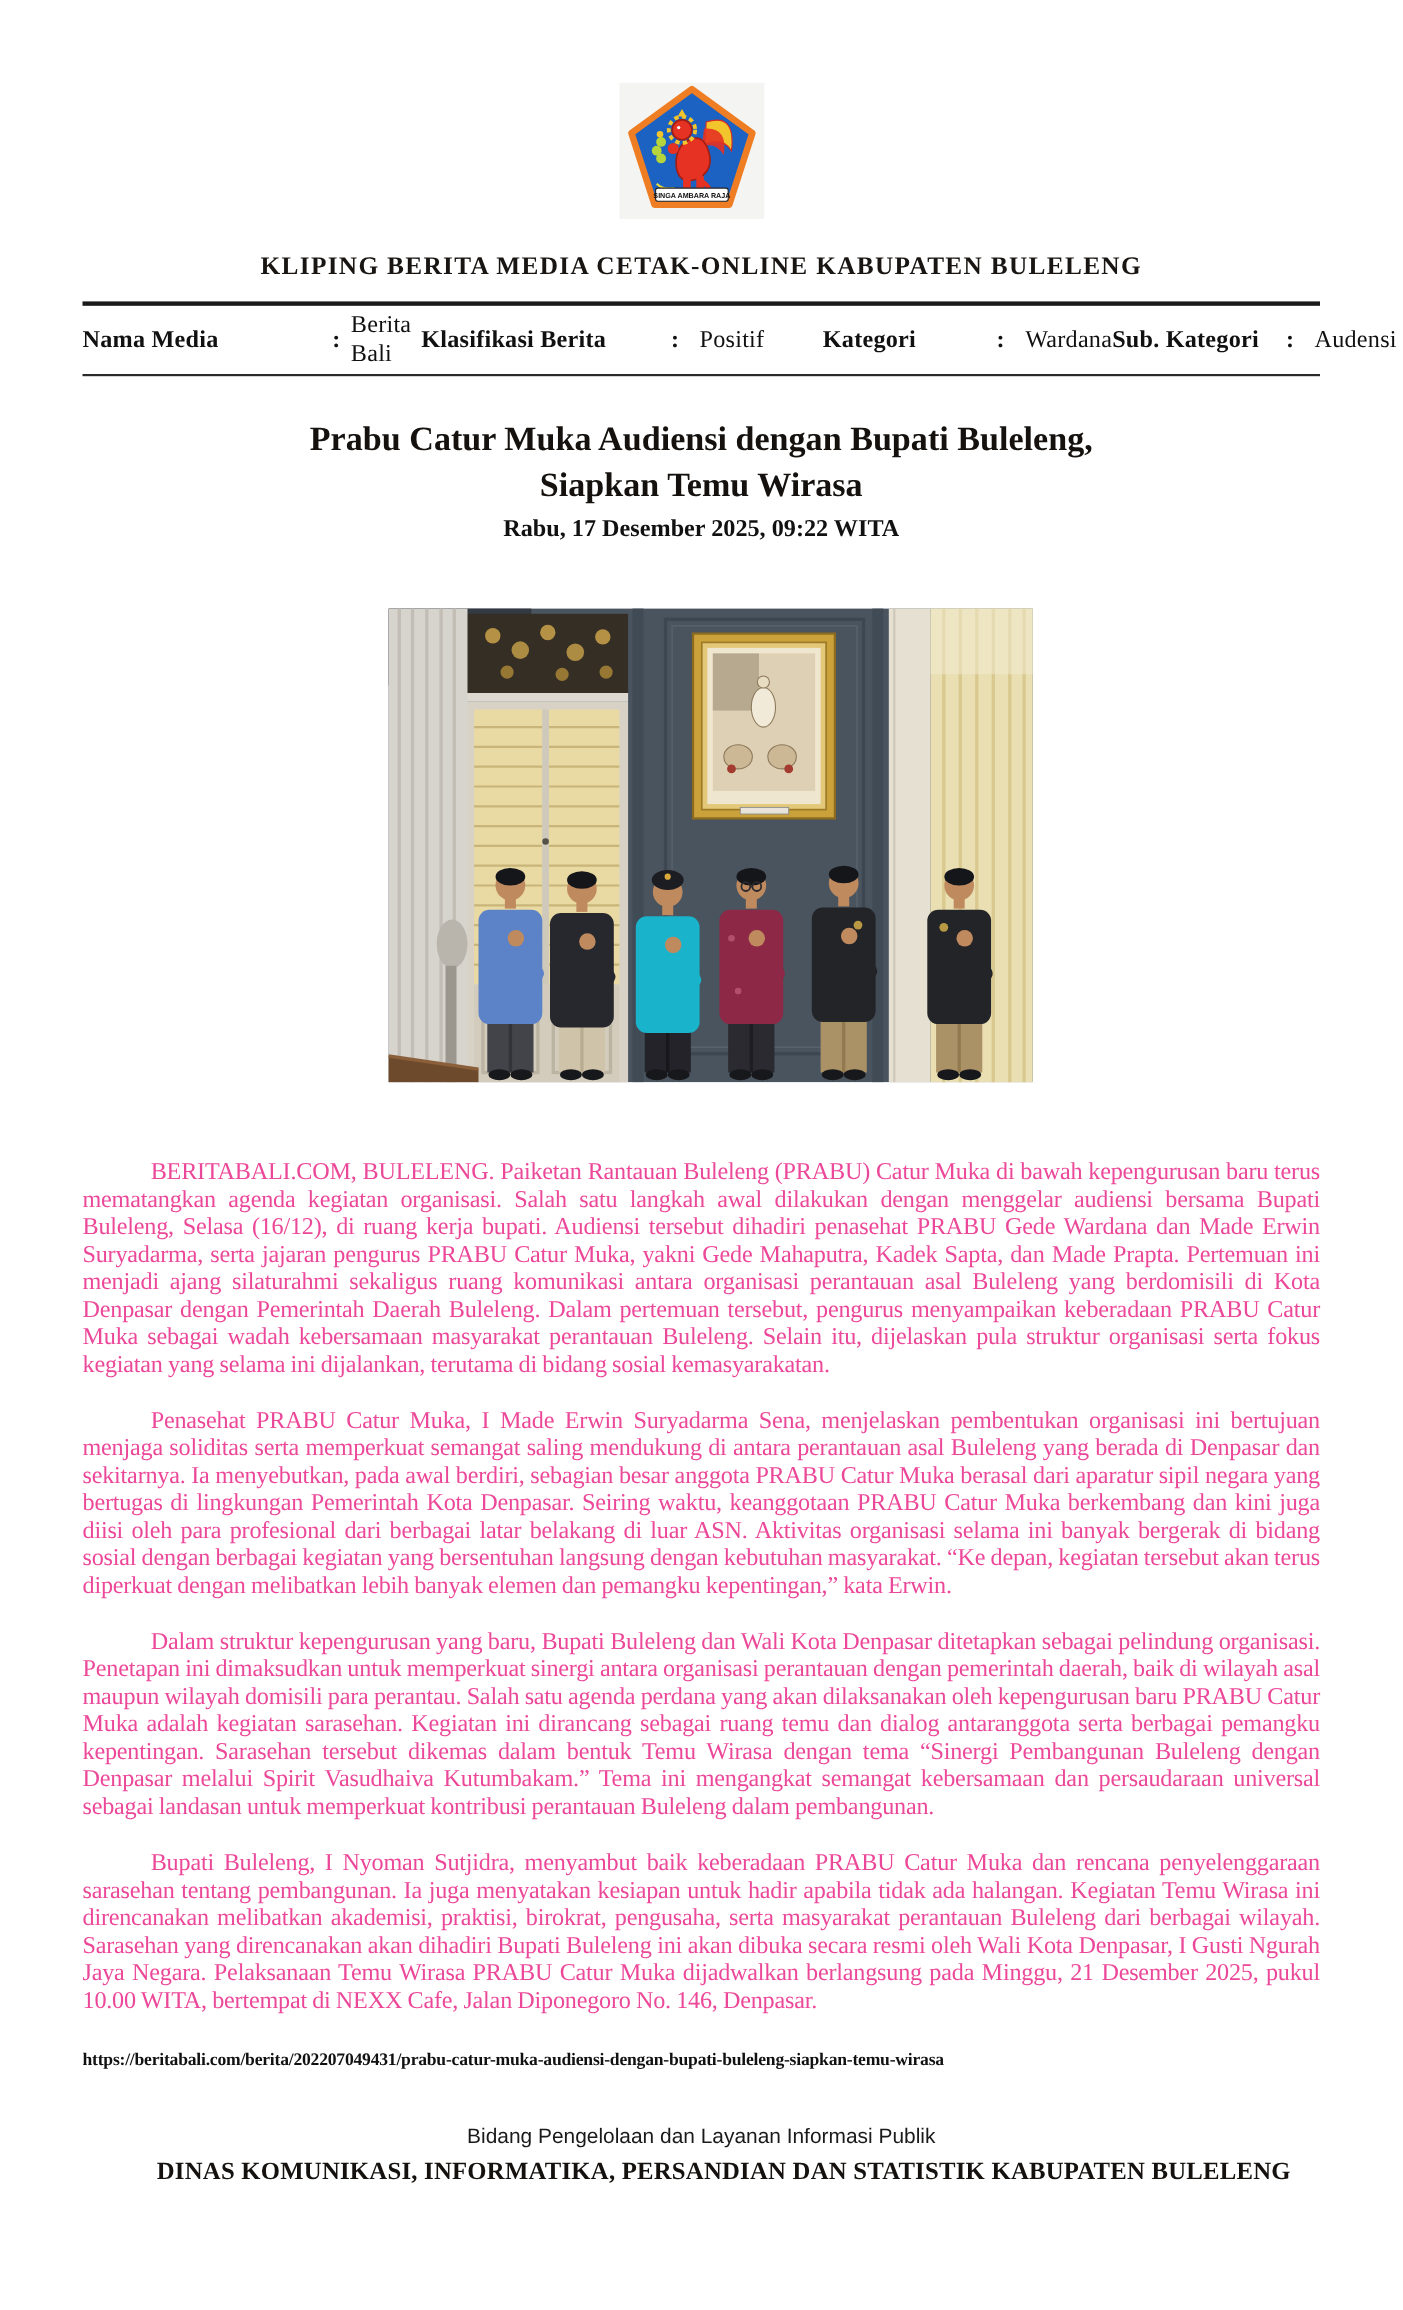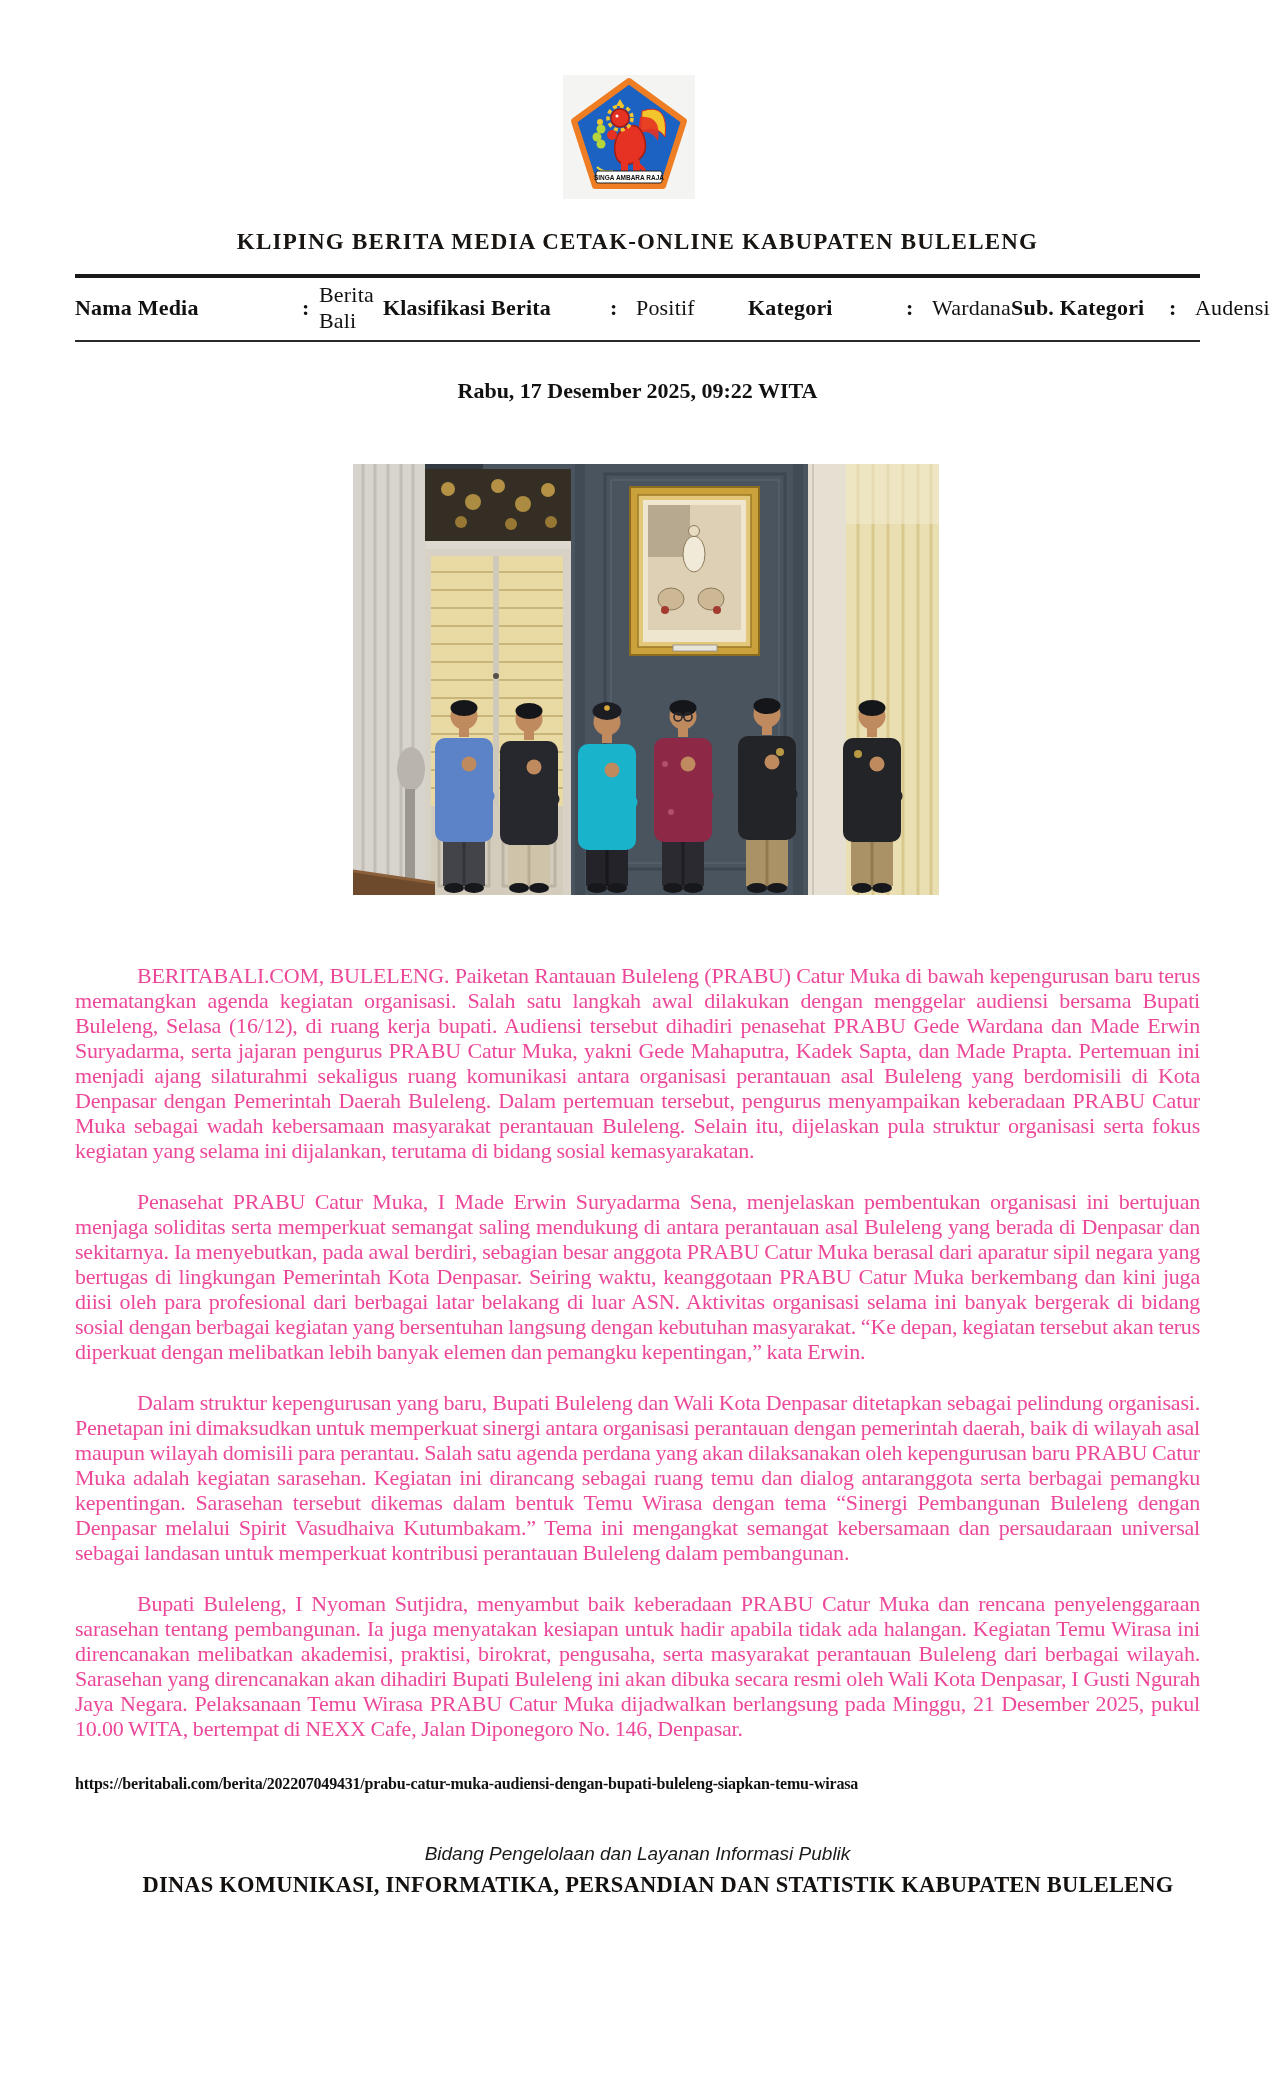--- a/index.html
+++ b/index.html
@@ -48,21 +48,21 @@
     margin:0 0 26px 0;text-align:justify;text-indent:62px;
     font-size:22px;line-height:25px;letter-spacing:-0.2px;word-spacing:-0.5px;color:#ec4899;
   }
   .source-url{
     margin:8px 0 0 0;font-size:16px;font-weight:bold;letter-spacing:-0.2px;
     color:#111;text-decoration:none;display:inline-block;
   }
 
   
   .footer{margin-top:50px;text-align:center;}
-  .footer-line1{font-family:"Liberation Sans",sans-serif;font-size:19px;color:#1a1a1a;font-style:italic;}
+  .footer-line1{font-family:"Liberation Sans",sans-serif;font-size:19px;color:#1a1a1a;}
   .footer-line2{margin-top:7px;font-size:22.5px;font-weight:bold;letter-spacing:.2px;color:#14110e;padding-left:41px;}
 </style>
 </head>
 <body>
 
 <div class="page">
 
   <div class="logo-wrap">
     <svg width="132" height="124" viewBox="0 0 132 124">
       <rect x="0" y="0" width="132" height="124" fill="#f4f4f2"></rect>
@@ -115,20 +115,24 @@
       <div class="meta-row">
         <span class="meta-label">Sub. Kategori</span>
         <span class="meta-colon">:</span>
         <span class="meta-value">Audensi</span>
       </div>
     </div>
   </div>
   <hr class="rule-thin">
 
   <div class="article-head">
+    <div class="article-title">
+      <div>Prabu Catur Muka Audiensi dengan Bupati Buleleng,</div>
+      <div>Siapkan Temu Wirasa</div>
+    </div>
     <div class="article-date">Rabu, 17 Desember 2025, 09:22 WITA</div>
   </div>
 
   <div class="photo">
     <svg width="586" height="431" viewBox="0 0 586 431">
 
       <rect width="586" height="431" fill="#4a545f"></rect>
       <rect x="0" y="0" width="130" height="70" fill="#343a41"></rect>
 
       <rect x="70" y="5" width="148" height="72" fill="#352e24"></rect>

